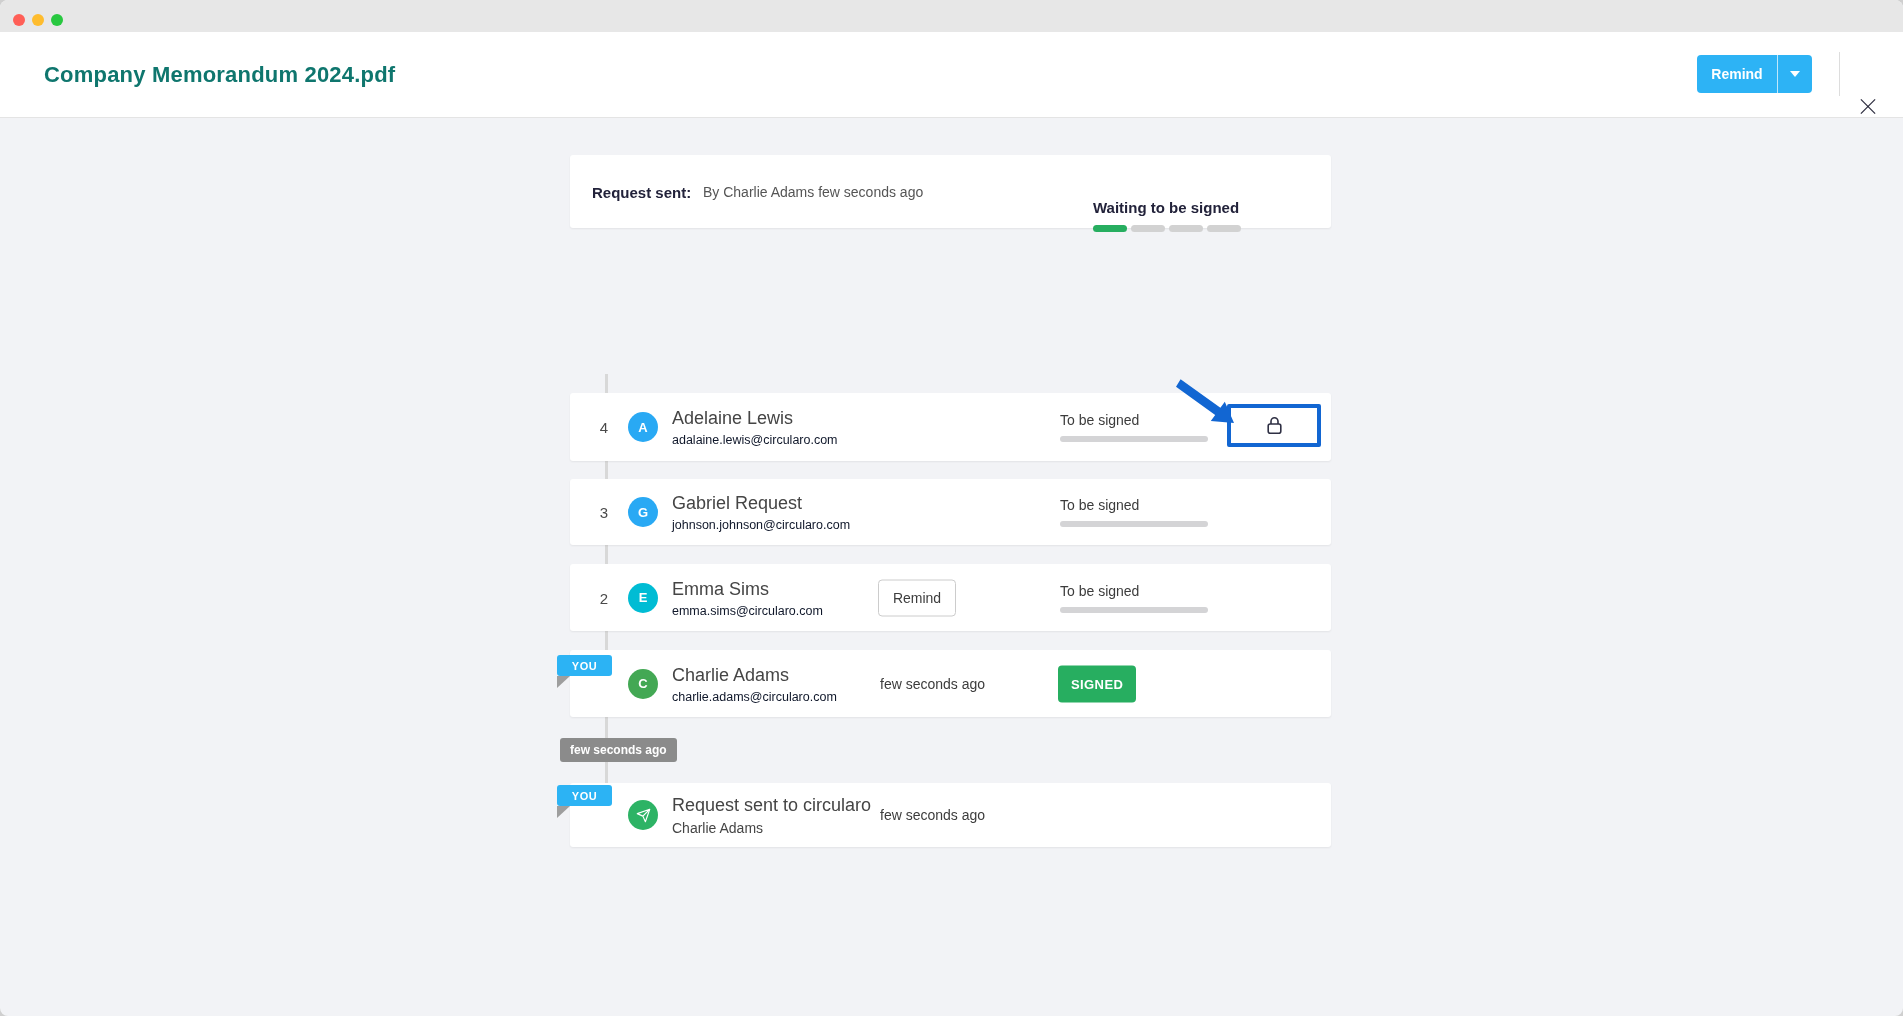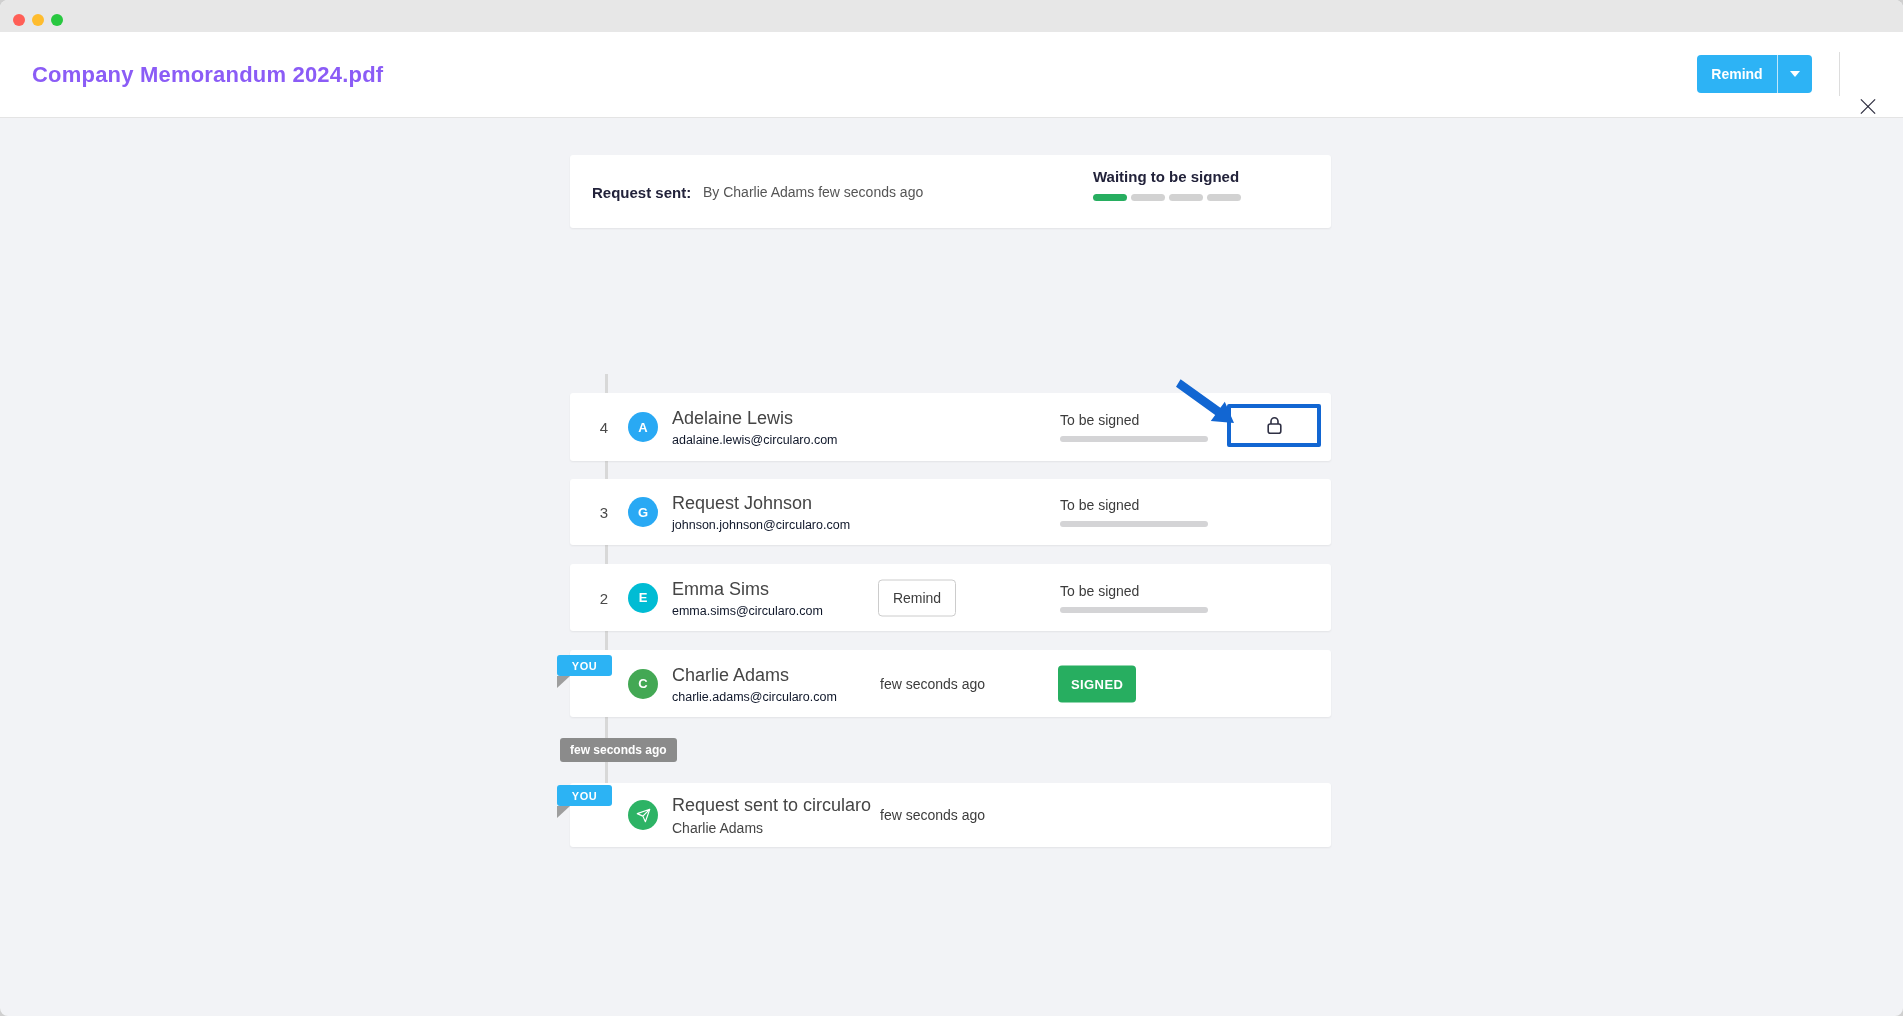--- a/index.html
+++ b/index.html
@@ -7,34 +7,34 @@
 
   
   .titlebar{position:absolute;top:0;left:0;right:0;height:32px;background:#e7e7e7;border-bottom:1px solid #dadada;}
   .light{position:absolute;top:14px;width:12px;height:12px;border-radius:50%;}
   .light.red{left:13px;background:#ff5f57;}
   .light.yellow{left:32px;background:#febc2e;}
   .light.green{left:51px;background:#28c840;}
 
   
   .appbar{position:absolute;top:32px;left:0;right:0;height:85px;background:#ffffff;border-bottom:1px solid #e4e4e4;}
-  .doc-title{position:absolute;left:32px;top:50%;transform:translateY(-50%);margin:0;font-size:22px;font-weight:bold;color:#8b5cf6;letter-spacing:.2px;}
+  .doc-title{position:absolute;left:44px;top:50%;transform:translateY(-50%);margin:0;font-size:22px;font-weight:bold;color:#0f766e;letter-spacing:.2px;}
   .split{position:absolute;left:1697px;top:23px;height:38px;display:flex;border-radius:4px;overflow:hidden;}
   .split .main{width:80px;background:#2db3f5;color:#fff;font-weight:bold;font-size:14px;border:none;cursor:pointer;font-family:inherit;}
   .split .caret{width:35px;background:#2db3f5;border:none;border-left:1px solid rgba(255,255,255,.7);display:flex;align-items:center;justify-content:center;cursor:pointer;}
   .vdiv{position:absolute;left:1839px;top:20px;width:1px;height:44px;background:#dddddd;}
   .close-btn{position:absolute;left:1854px;top:61px;width:28px;height:26px;background:none;border:none;cursor:pointer;display:flex;align-items:center;justify-content:center;}
 
   
   .card{position:absolute;background:#ffffff;border-radius:3px;box-shadow:0 1px 2px rgba(30,30,30,.07);}
   #status-card{left:570px;top:155px;width:761px;height:73px;}
   .sc-label{position:absolute;left:22px;top:50%;transform:translateY(-50%);font-weight:bold;font-size:15px;color:#22223a;text-align:center;}
   .sc-value{position:absolute;left:133px;top:50%;transform:translateY(-50%);font-size:14px;color:#555555;}
   .sc-right{position:absolute;left:523px;top:13px;}
-  .sc-status{font-weight:bold;font-size:15px;color:#22223a;}
+  .sc-status{font-weight:bold;font-size:15px;color:#22223a;margin-top:31px;}
   .sc-bar{display:flex;gap:4px;margin-top:9px;}
   .seg{width:34px;height:7px;border-radius:3.5px;background:#d2d2d2;}
   .seg.done{background:#27ae60;}
 
   
   .tl-line{position:absolute;left:605px;top:374px;width:3px;height:436px;background:#d8d8d8;}
   .row{position:absolute;left:570px;width:761px;background:#fff;border-radius:3px;box-shadow:0 1px 2px rgba(30,30,30,.07);}
   #row-complete{top:307px;height:67px;}
   #row-4{top:393px;height:68px;}
   #row-3{top:479px;height:66px;}
@@ -137,21 +137,21 @@
   <div class="arrow-wrap">
     <svg width="62" height="52" viewBox="0 0 62 52">
       <polygon points="0,9.7 4.6,2.3 44.4,30.7 48.8,24.7 58,46 34.8,44.1 39.2,38.1" fill="#1266d2"></polygon>
     </svg>
   </div>
 
   <div class="row" id="row-3">
     <span class="num">3</span>
     <span class="avatar av-blue">G</span>
     <div class="who">
-      <div class="name">Request Johnson</div>
+      <div class="name">Gabriel Request</div>
       <div class="email">johnson.johnson@circularo.com</div>
     </div>
     <div class="status-col">
       <div class="st-text">To be signed</div>
       <div class="st-bar"></div>
     </div>
   </div>
 
   <div class="row" id="row-2">
     <span class="num">2</span>

